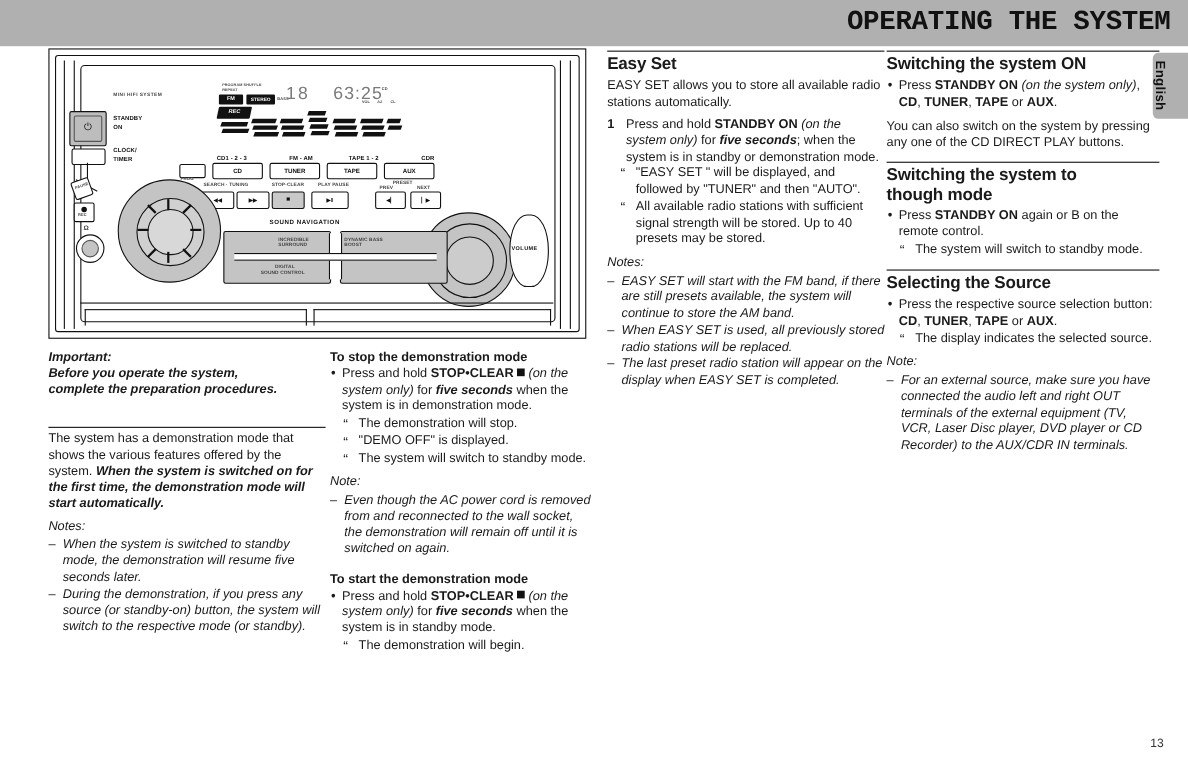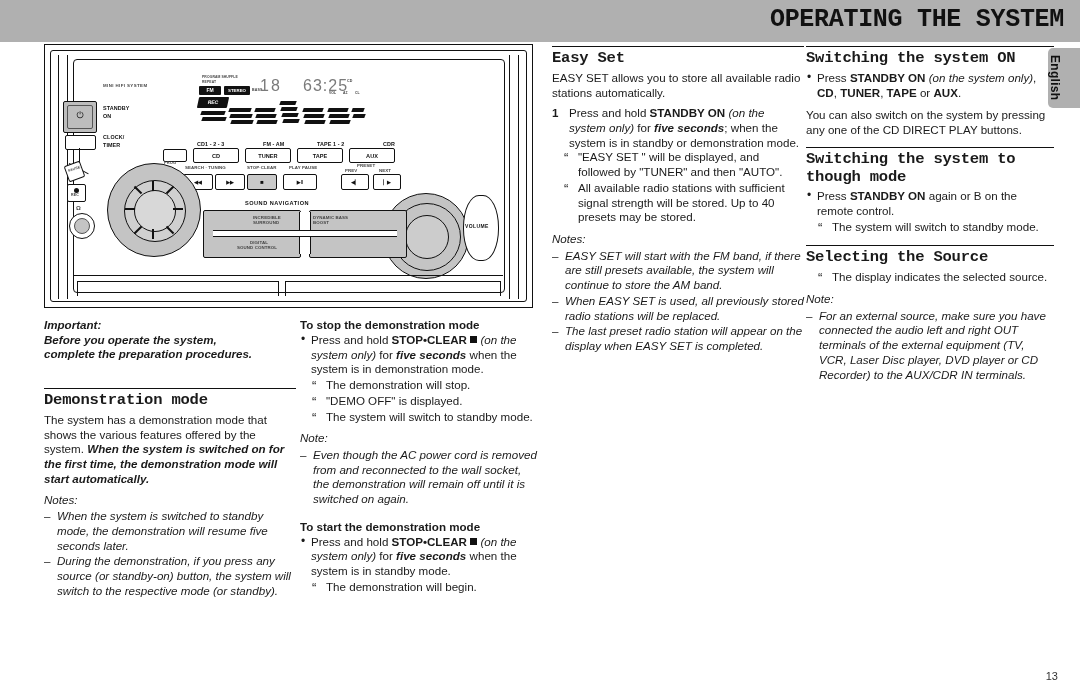--- a/index.html
+++ b/index.html
@@ -38,21 +38,20 @@
   .col{position:absolute;top:0;}
   #col-left{left:44px;width:252px;}
   #col-mid{left:300px;width:240px;}
   #col-right{left:552px;width:252px;}
   #col-far{left:806px;width:248px;}
 
   .rule{border-top:1.6px solid #111;margin-bottom:3px;}
   h2.sec{
     font-size:15.5px;font-weight:bold;margin:0 0 3px 0;line-height:1.15;
     letter-spacing:-0.2px;
-    font-family:Liberation Mono, monospace;
   }
   h3.sub{
     font-size:11.6px;font-weight:bold;margin:0 0 1px 0;line-height:1.2;
   }
   p{margin:0 0 6px 0;font-size:11.6px;line-height:1.27;}
   .bi{font-weight:bold;font-style:italic;}
   .b{font-weight:bold;}
   .i{font-style:italic;}
   .notes-label{font-style:italic;font-size:11.6px;margin:5px 0 0 0;}
 
@@ -254,21 +253,20 @@
 </div>
 
 <div class="col" id="col-left" style="top:318px;">
   <p style="margin-bottom:0;"><span class="bi">Important:</span></p>
   <p style="margin-bottom:26px;">
     <span class="bi">Before you operate the system,</span><br>
     <span class="bi">complete the preparation procedures.</span>
   </p>
 
   <div class="rule"></div>
-  <h2 class="sec">Demonstration mode</h2>
   <p>
     <span>The system has a demonstration mode that shows the various features offered by the system.</span>
     <span class="bi">When the system is switched on for the first time, the demonstration mode will start automatically.</span>
   </p>
 
   <p class="notes-label" style="margin-bottom:2px;">Notes:</p>
   <ul>
     <li class="dsh">When the system is switched to standby mode, the demonstration will resume five seconds later.</li>
     <li class="dsh">During the demonstration, if you press any source (or standby-on) button, the system will switch to the respective mode (or standby).</li>
   </ul>
@@ -359,20 +357,27 @@
       <span>Press</span>
       <span class="b">STANDBY ON</span>
       <span>again or B   on the remote control.</span>
     </li>
     <li class="qt">The system will switch to standby mode.</li>
   </ul>
 
   <div class="rule" style="margin-top:11px;"></div>
   <h2 class="sec">Selecting the Source</h2>
   <ul>
+    <li class="bul">
+      <span>Press the respective source selection button:</span>
+      <span class="b">CD</span>,
+      <span class="b">TUNER</span>,
+      <span class="b">TAPE</span> or
+      <span class="b">AUX</span>.
+    </li>
     <li class="qt">The display indicates the selected source.</li>
   </ul>
 
   <p class="notes-label" style="margin:7px 0 2px 0;">Note:</p>
   <ul>
     <li class="dsh">For an external source, make sure you have connected the audio left and right OUT terminals of the external equipment (TV, VCR, Laser Disc player, DVD player or CD Recorder) to the AUX/CDR IN terminals.</li>
   </ul>
 </div>
 
 <div class="page-num">13</div>

